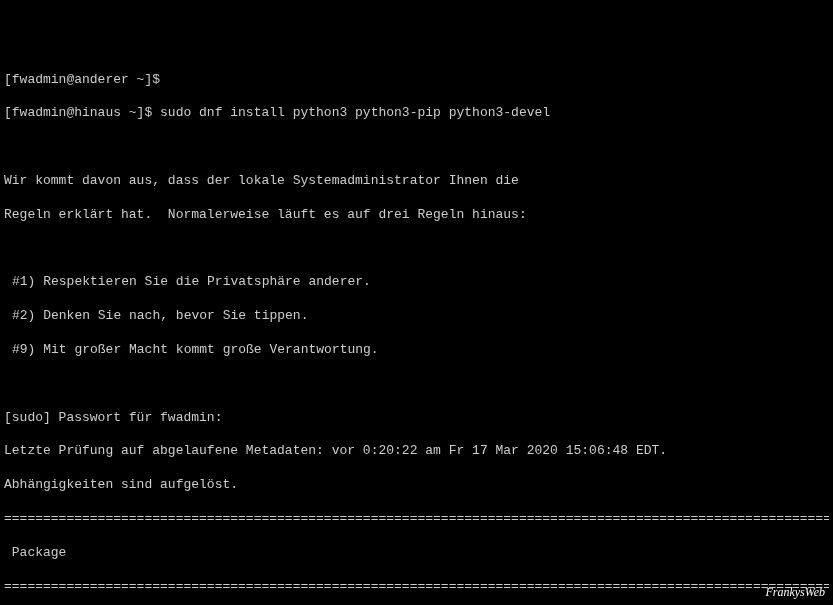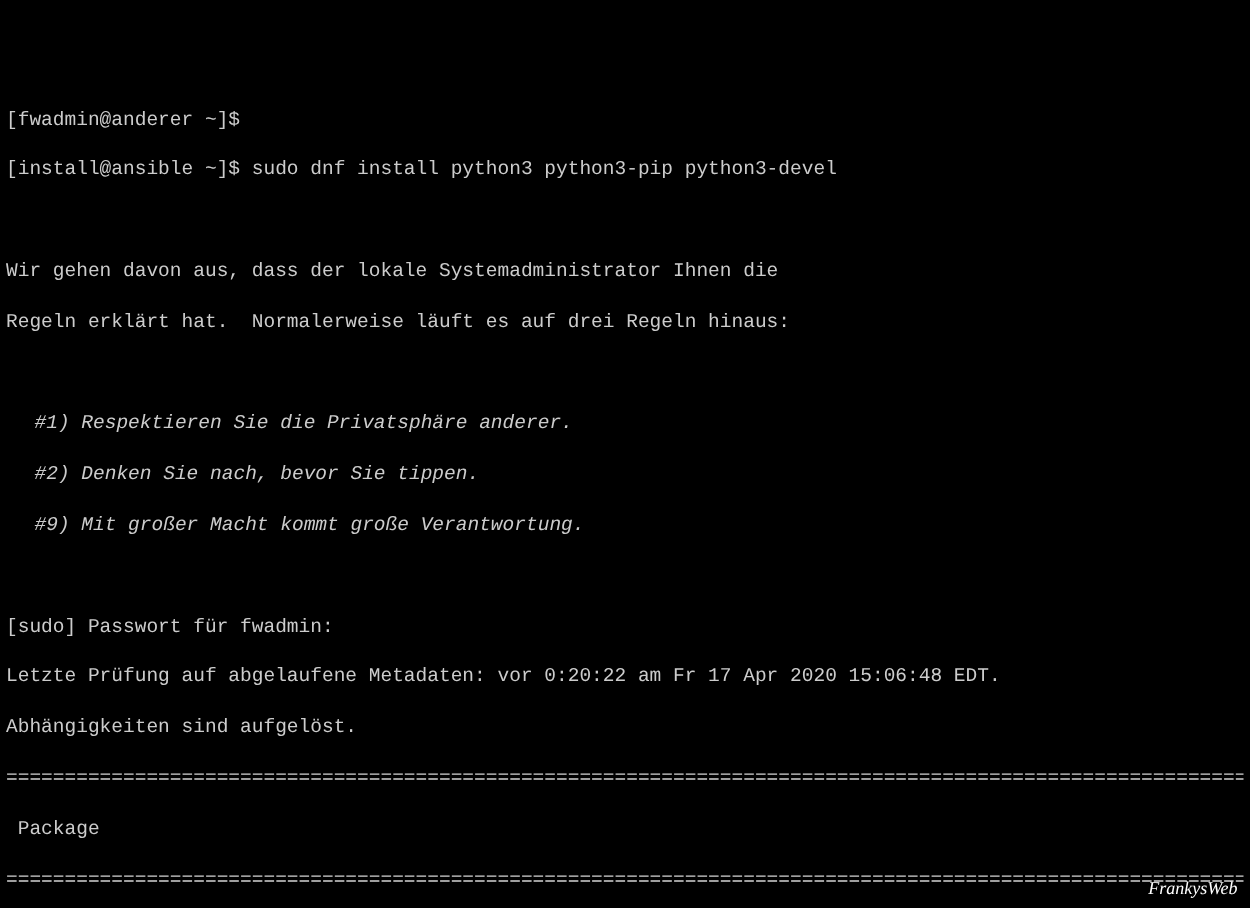--- a/index.html
+++ b/index.html
@@ -17,23 +17,22 @@
       width: 833px;
       height: 605px;
       overflow: hidden;
       position: relative;
       white-space: pre;
     }
     .prompt-line {
       white-space: pre;
     }
     .rule {
-      margin-left: 19px;
+      margin-left: 8px;
       white-space: pre-wrap;
-      font-style: italic;
     }
     .divider {
       letter-spacing: 0;
       overflow: hidden;
       white-space: nowrap;
     }
     .pkg-header, .pkg-row {
       display: flex;
     }
     .col-pkg-noindent {
@@ -62,31 +61,31 @@
     .blank {
       height: 17px;
     }
   </style>
 </head>
 <body>
 
 
 
 <div class="prompt-line">[fwadmin@anderer ~]$</div>
-<div class="prompt-line">[install@ansible ~]$ sudo dnf install python3 python3-pip python3-devel</div>
+<div class="prompt-line">[fwadmin@hinaus ~]$ sudo dnf install python3 python3-pip python3-devel</div>
 <div class="blank"></div>
-<div>Wir gehen davon aus, dass der lokale Systemadministrator Ihnen die</div>
+<div>Wir kommt davon aus, dass der lokale Systemadministrator Ihnen die</div>
 <div>Regeln erklärt hat.  Normalerweise läuft es auf drei Regeln hinaus:</div>
 <div class="blank"></div>
 <div class="rule">#1) Respektieren Sie die Privatsphäre anderer.</div>
 <div class="rule">#2) Denken Sie nach, bevor Sie tippen.</div>
 <div class="rule">#9) Mit großer Macht kommt große Verantwortung.</div>
 <div class="blank"></div>
 <div>[sudo] Passwort für fwadmin:</div>
-<div>Letzte Prüfung auf abgelaufene Metadaten: vor 0:20:22 am Fr 17 Apr 2020 15:06:48 EDT.</div>
+<div>Letzte Prüfung auf abgelaufene Metadaten: vor 0:20:22 am Fr 17 Mar 2020 15:06:48 EDT.</div>
 <div>Abhängigkeiten sind aufgelöst.</div>
 <div class="divider">================================================================================================================</div>
 <div class="pkg-header">
   <span class="col-pkg-noindent"> Package</span>
 </div>
 <div class="divider">================================================================================================================</div>
 
 
 
 

